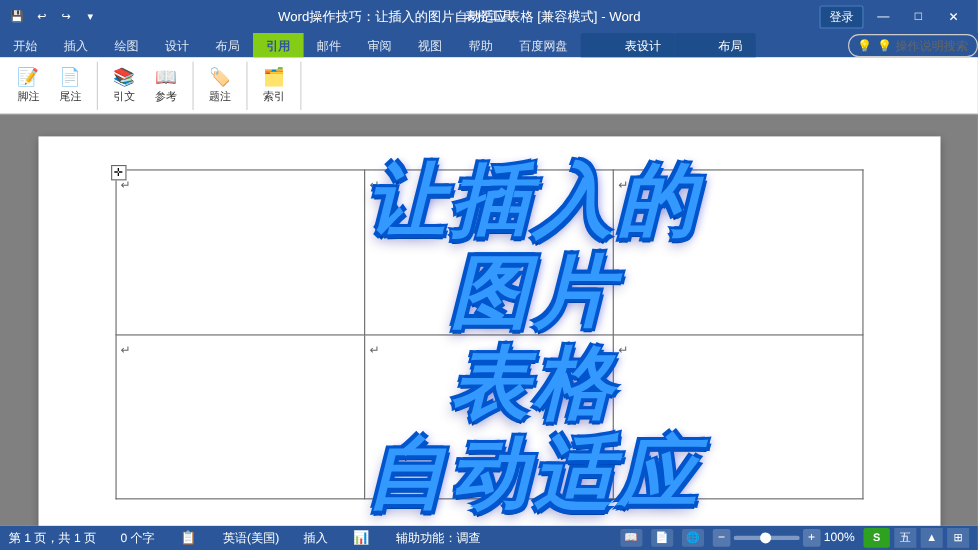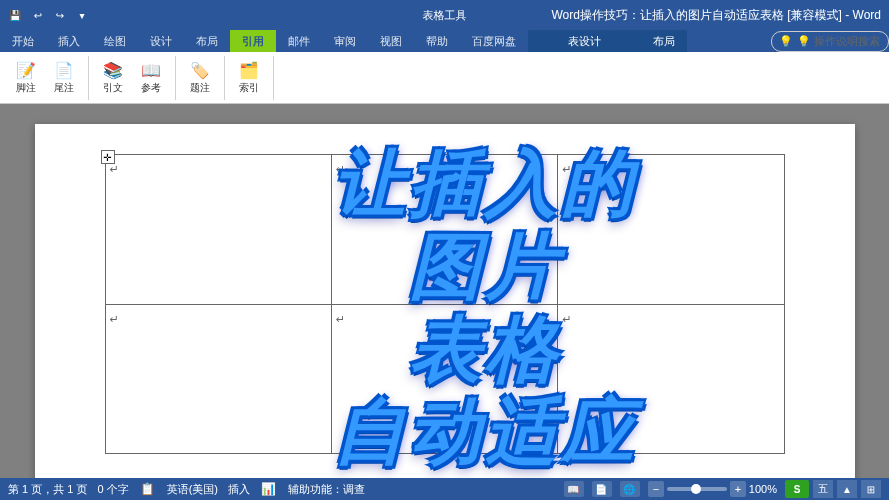--- a/index.html
+++ b/index.html
@@ -240,21 +240,21 @@
       align-items: center;
       justify-content: space-between;
       padding: 0 8px;
       font-size: 11px;
       color: white;
       flex-shrink: 0;
     }
     .status-left {
       display: flex;
       align-items: center;
-      gap: 10px;
+      gap: 22px;
     }
     .status-right {
       display: flex;
       align-items: center;
       gap: 8px;
     }
     .status-icon {
       width: 18px;
       height: 18px;
       display: flex;
@@ -339,20 +339,26 @@
 
 <div id="title-bar">
   <div class="left-controls">
     <div class="quick-access-btn">💾</div>
     <div class="quick-access-btn">↩</div>
     <div class="quick-access-btn">↪</div>
     <div class="quick-access-btn">▾</div>
   </div>
   <div class="title-text">Word操作技巧：让插入的图片自动适应表格 [兼容模式] - Word</div>
   <div style="position:absolute;left:50%;transform:translateX(-50%);color:white;font-size:11px;line-height:30px;text-align:center;">表格工具</div>
+  <div class="window-controls">
+    <button class="login-btn">登录</button>
+    <div class="win-btn">—</div>
+    <div class="win-btn">□</div>
+    <div class="win-btn close">✕</div>
+  </div>
 </div>
 
 <div id="ribbon">
   <div id="ribbon-tabs">
     <div class="ribbon-tab">开始</div>
     <div class="ribbon-tab">插入</div>
     <div class="ribbon-tab">绘图</div>
     <div class="ribbon-tab">设计</div>
     <div class="ribbon-tab">布局</div>
     <div class="ribbon-tab active">引用</div>

